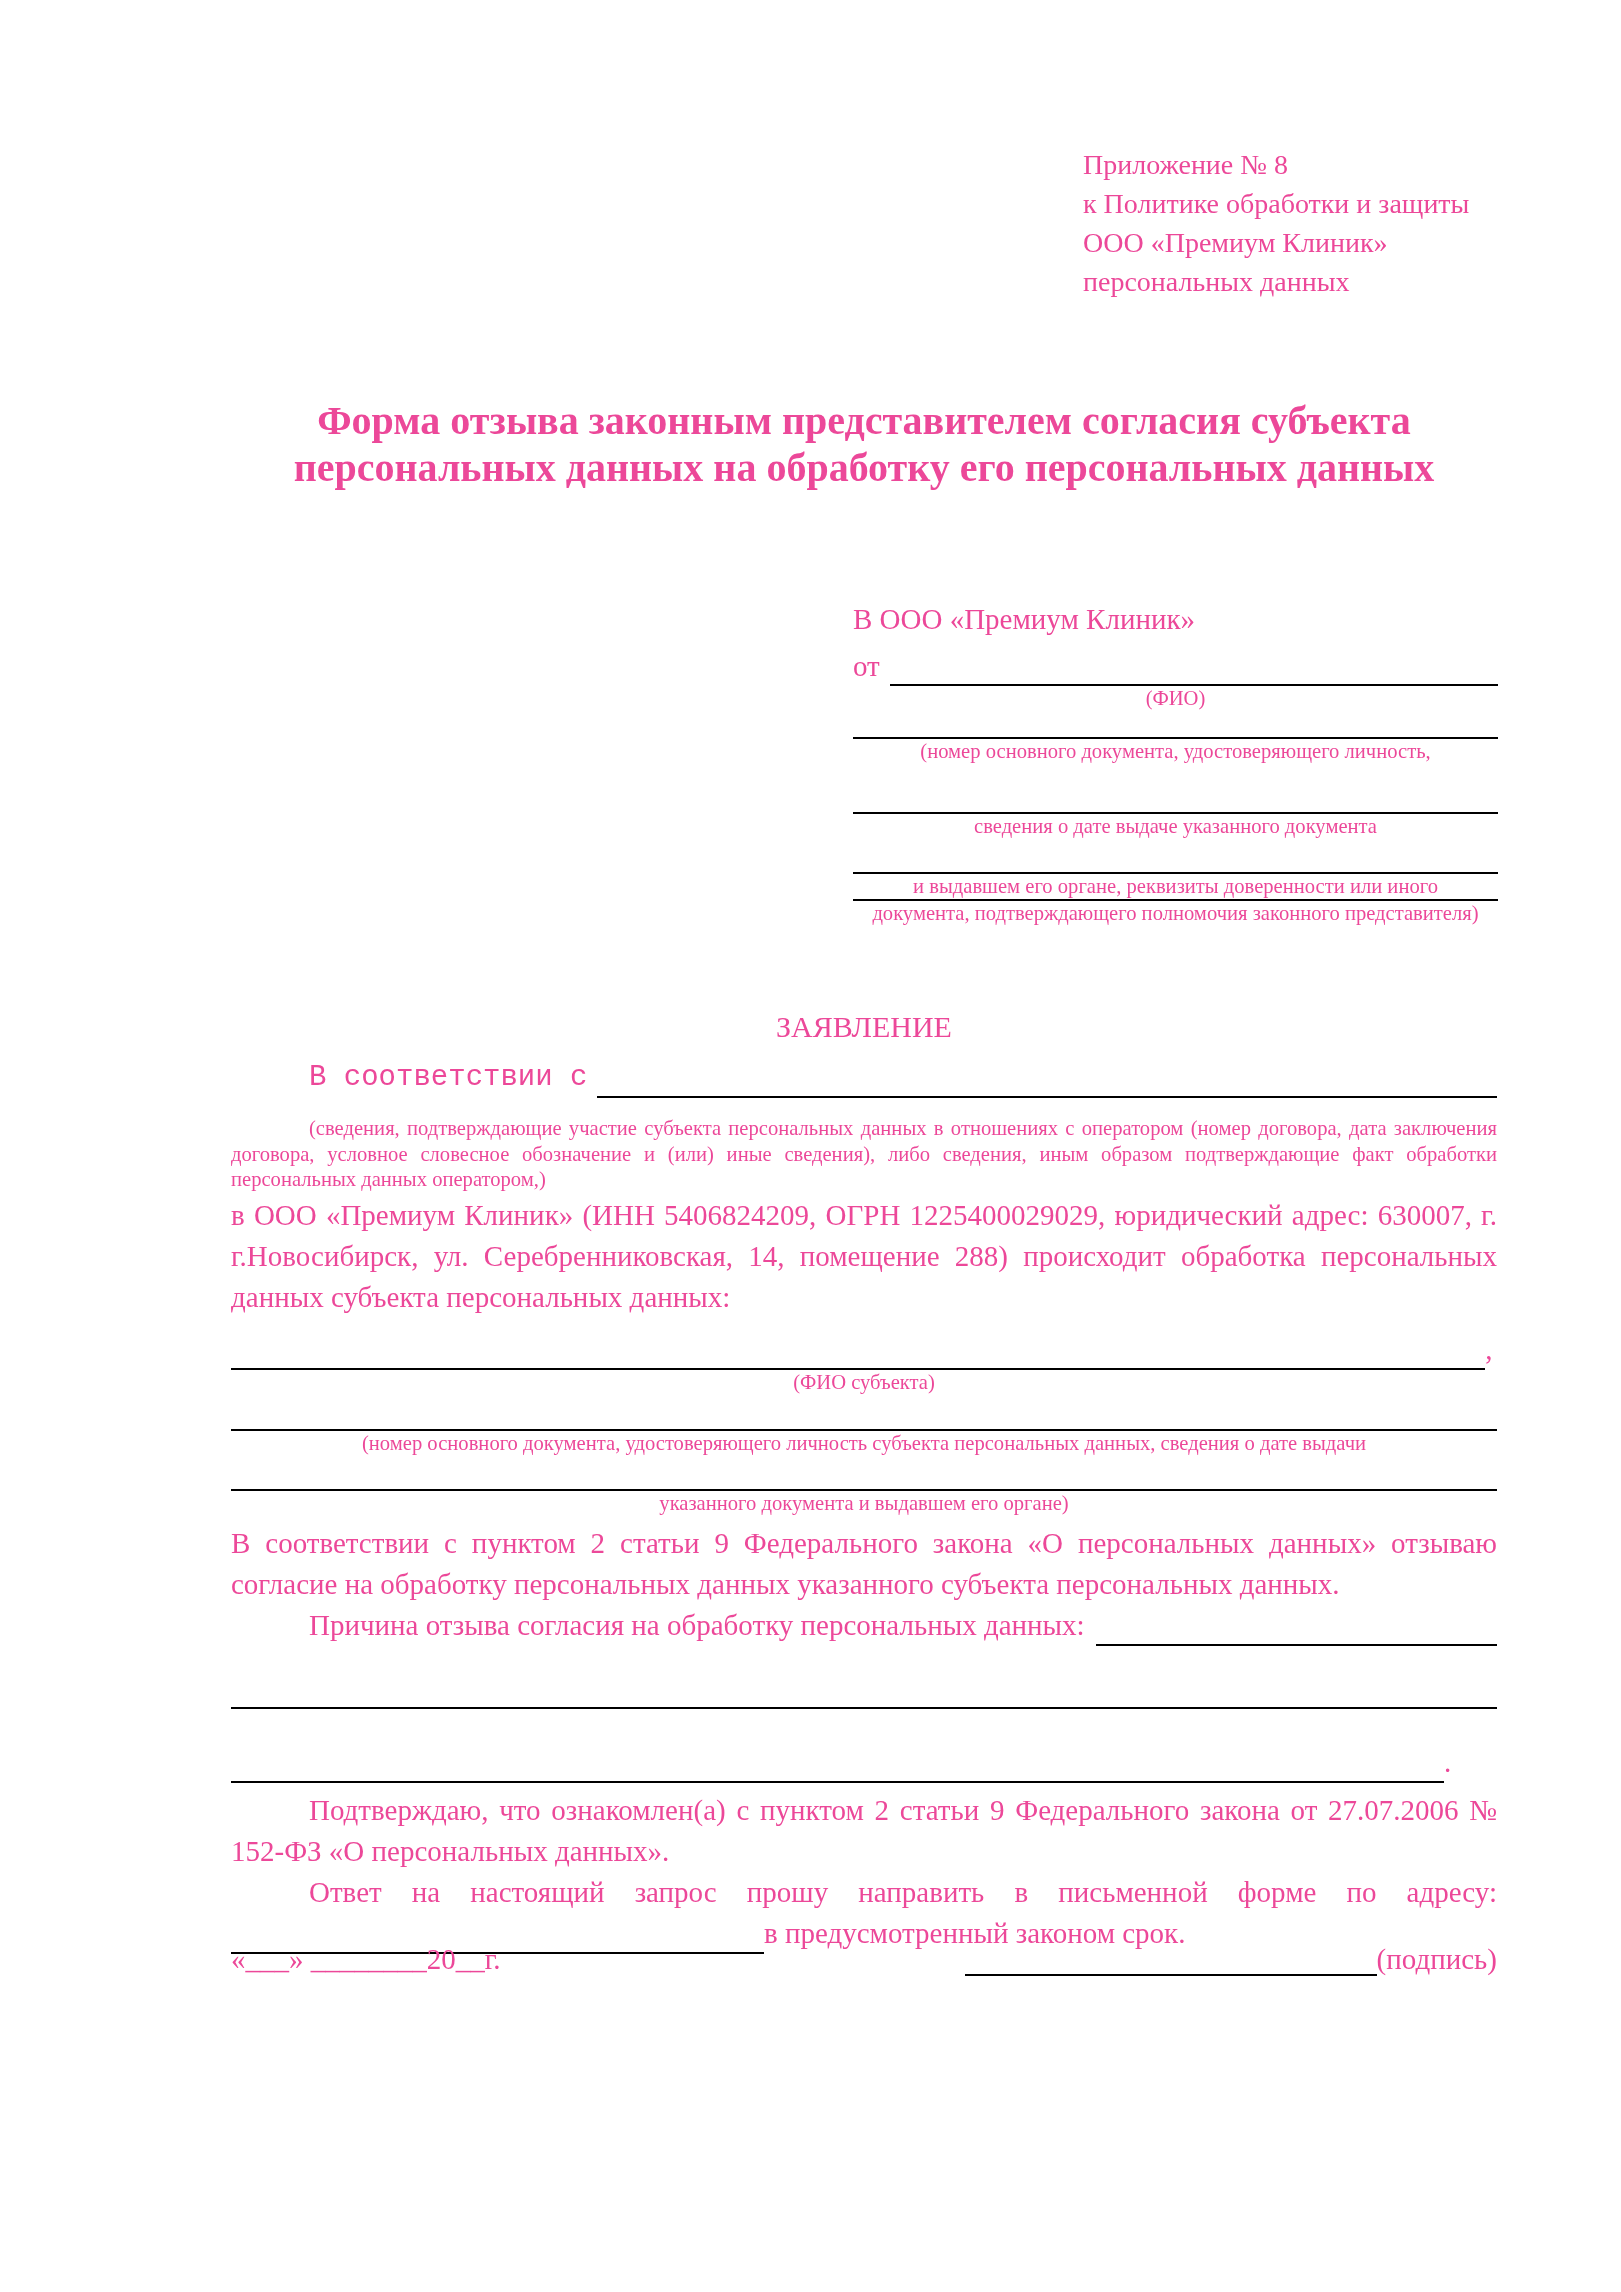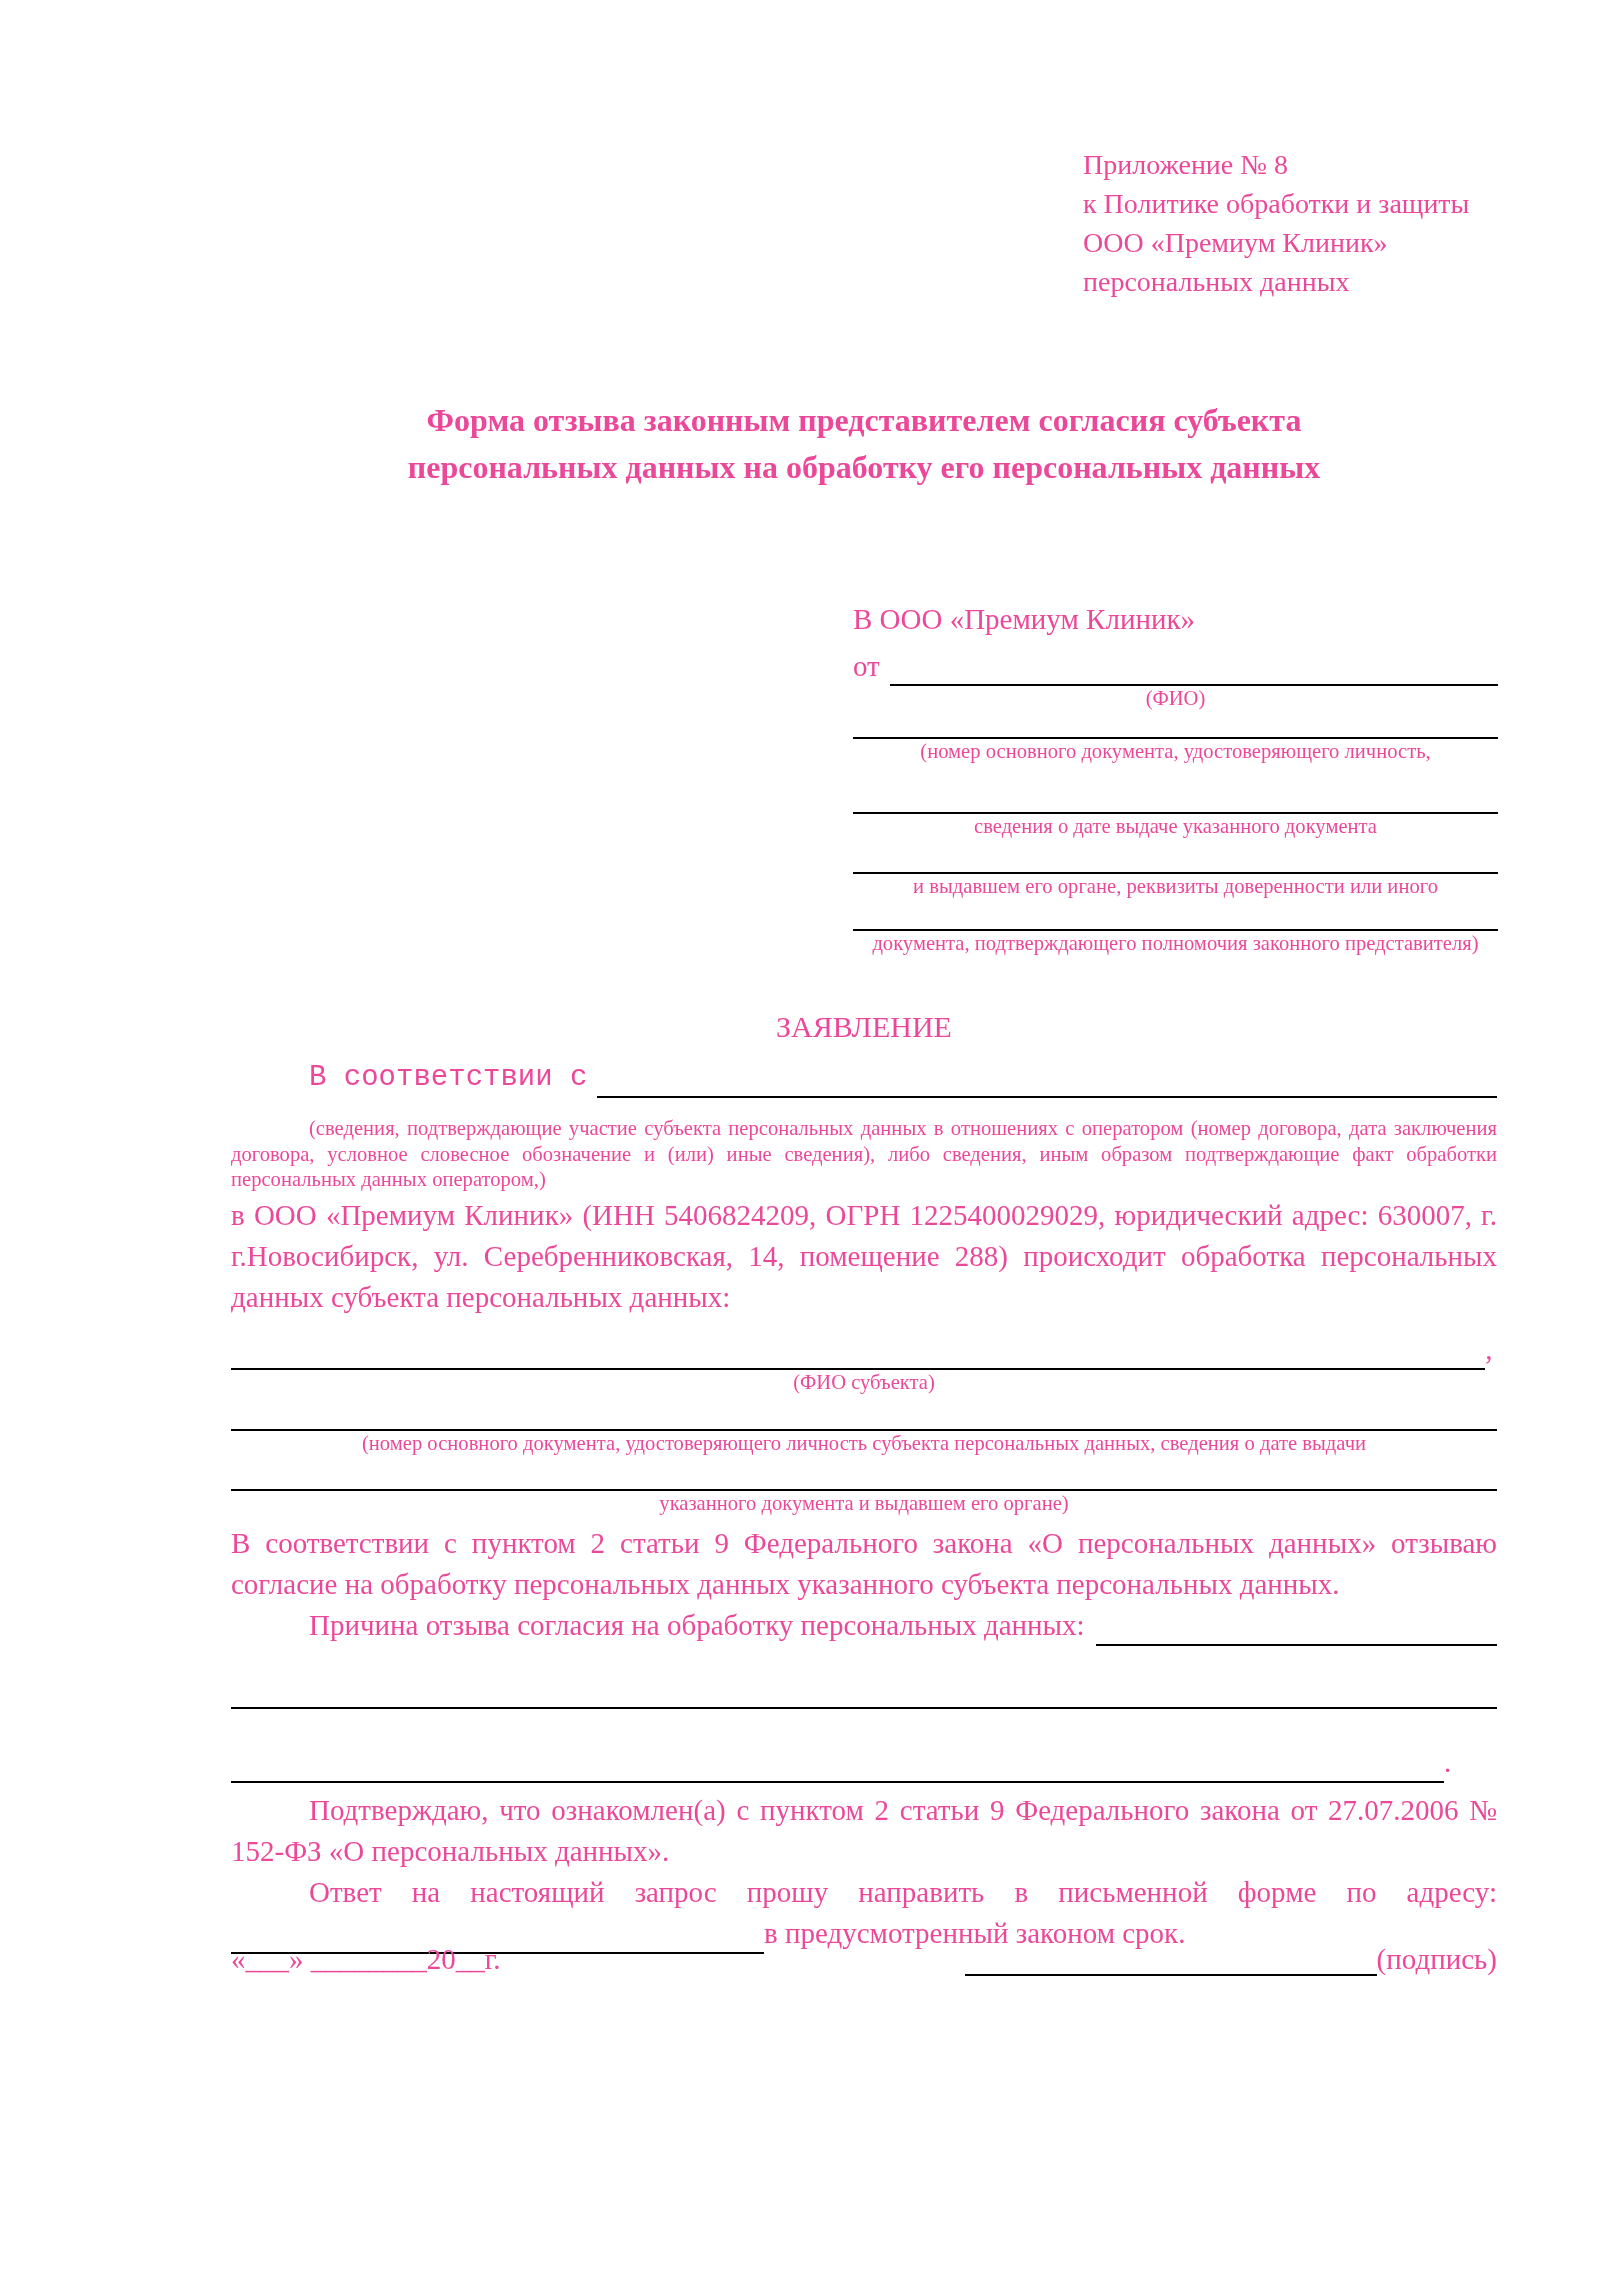--- a/index.html
+++ b/index.html
@@ -16,37 +16,37 @@
   
   .header-block {
     position:absolute; left:1083px; top:145px;
     font-size:28px; line-height:39px;
   }
 
   
   .doc-title {
     position:absolute; left:231px; top:397px; width:1266px;
     text-align:center; font-weight:bold;
-    font-size:32px; line-height:47px;
+    font-size:40px; line-height:47px;
   }
 
   
   .form-block {
     position:absolute; left:853px; top:600px; width:645px;
     font-size:29px; line-height:39px;
   }
   .from-row { display:flex; align-items:flex-end; margin-top:7.8px; }
   .from-row .fill { flex:1; margin-left:9.8px; }
   .cap {
     font-size:20.6px; line-height:25.5px; text-align:center;
   }
   .fill-group-1 { margin-top:25.5px; }
   .fill-group-2 { margin-top:48px; }
   .fill-group-3 { margin-top:32px; }
-  .fill-group-4 { margin-top:30px; }
+  .fill-group-4 { }
 
   .statement-heading {
     position:absolute; left:231px; top:1010px; width:1266px;
     text-align:center; font-size:30px;
   }
 
   
   .body-block {
     position:absolute; left:231px; top:1057px; width:1266px;
     font-size:29px; line-height:41px;

